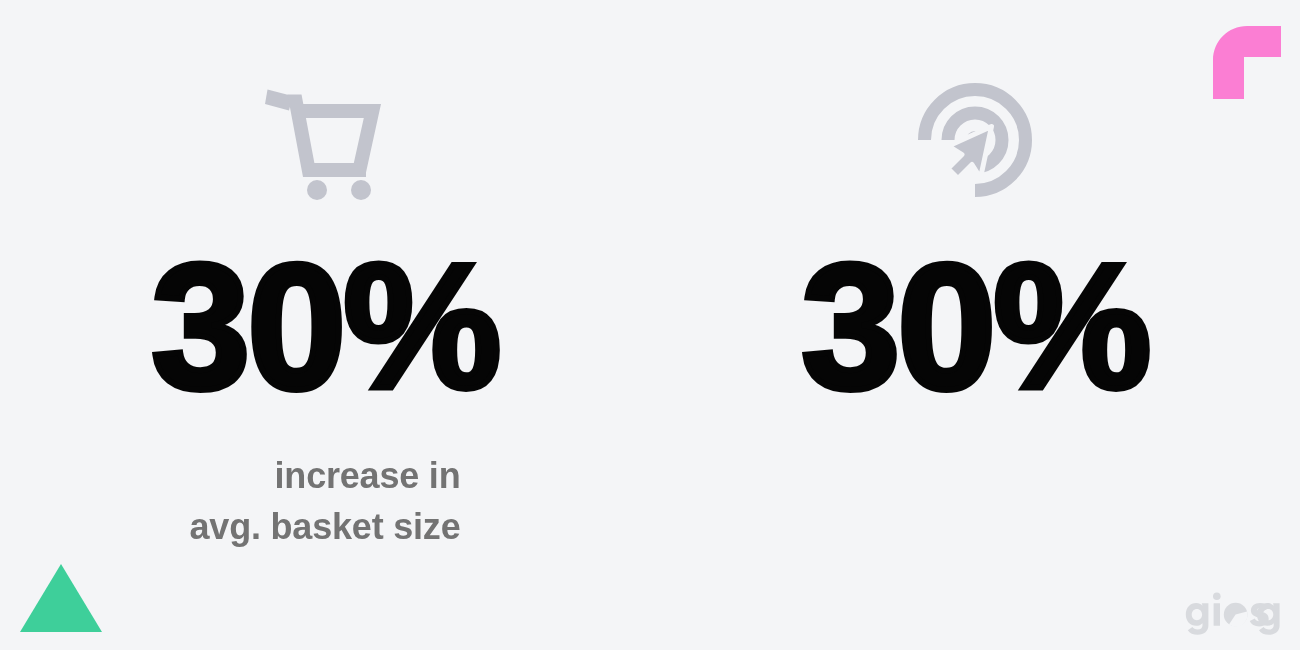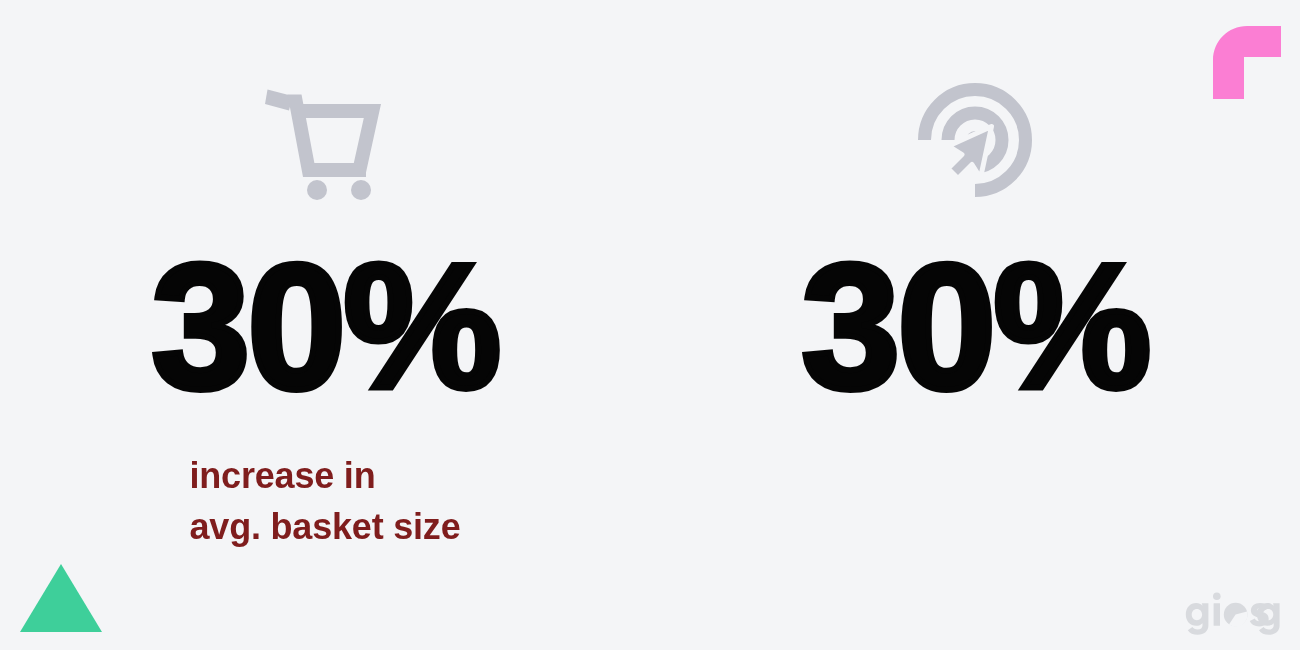--- a/index.html
+++ b/index.html
@@ -63,22 +63,22 @@
     -webkit-text-stroke: 6px #050505;
     text-align: center;
     white-space: nowrap;
   }
   .stat-caption {
     margin-top: 34px;
     font-family: "Liberation Sans", sans-serif;
     font-weight: 700;
     font-size: 36px;
     line-height: 1.42;
-    color: #7f1d1d;
-    text-align: left;
+    color: #737373;
+    text-align: right;
     letter-spacing: -0.2px;
     white-space: pre-line;
   }
 
   
   .triangle-deco {
     position: absolute;
     left: 20px;
     top: 564px;
     width: 0;

